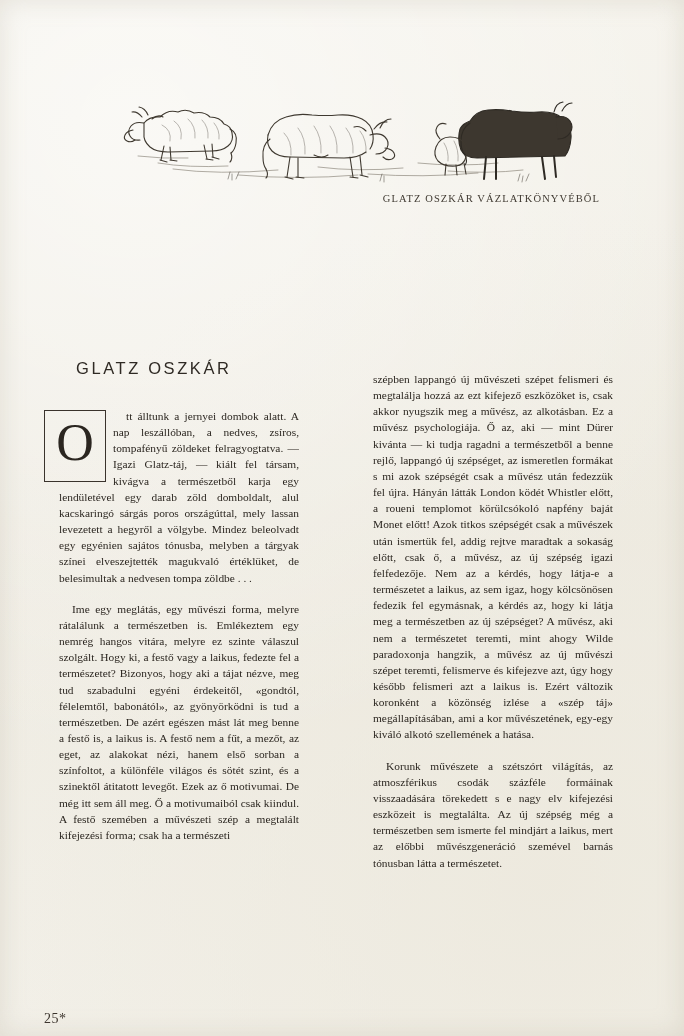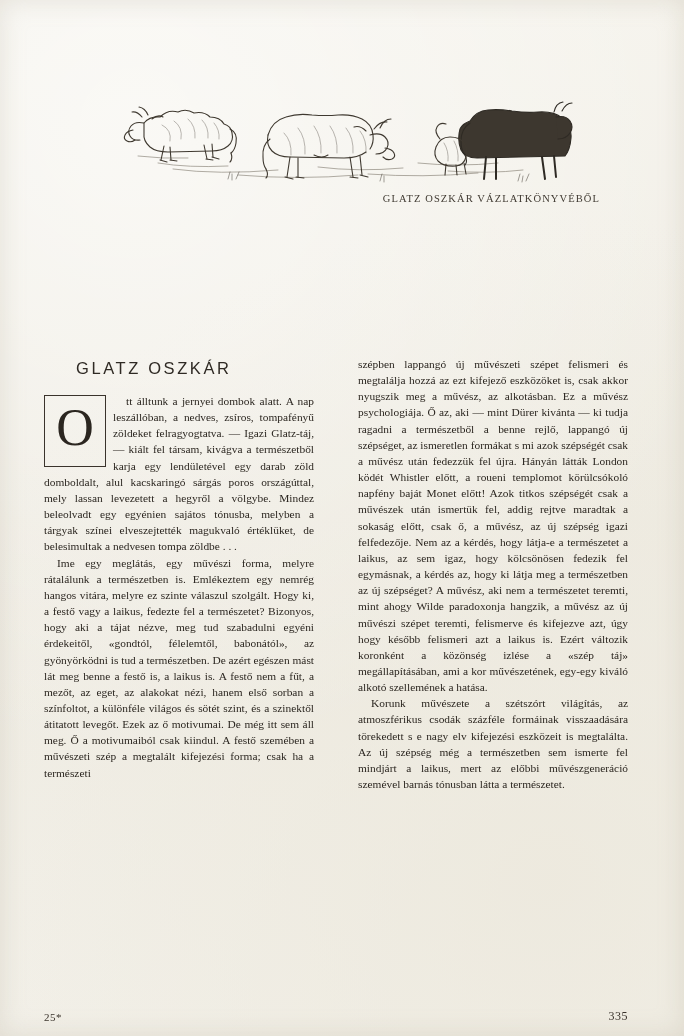--- a/index.html
+++ b/index.html
@@ -80,21 +80,21 @@
     line-height: 16.15px;
     text-align: justify;
     text-justify: inter-word;
     color: #2b2620;
     hyphens: manual;
   }
   .col-left { left: 44px; }
   .col-right { left: 358px; top: 345px; }
 
   .col p {
-    margin: 0;
+    margin: 15px;
     text-indent: 13px;
   }
   .col p.noindent { text-indent: 0; }
 
   
   .dropcap-wrap {
     position: relative;
   }
   .dropcap {
     float: left;
@@ -112,21 +112,21 @@
   }
   .first-par {
     text-indent: 0;
   }
 
   
   .folio-left {
     position: absolute;
     left: 44px;
     top: 1000px;
-    font-size: 11px;
+    font-size: 14px;
     letter-spacing: 0.5px;
     color: #3a332c;
   }
   .folio-right {
     position: absolute;
     left: 358px;
     top: 998px;
     width: 270px;
     text-align: right;
     font-size: 12px;
@@ -261,17 +261,16 @@
       </div>
       <p>Ime egy meglátás, egy művészi forma, melyre rátalálunk a természetben is. Emlékeztem egy nemrég hangos vitára, melyre ez szinte válaszul szolgált. Hogy ki, a festő vagy a laikus, fedezte fel a természetet? Bizonyos, hogy aki a tájat nézve, meg tud szabadulni egyéni érdekeitől, «gondtól, félelemtől, babonától», az gyönyörködni is tud a természetben. De azért egészen mást lát meg benne a festő is, a laikus is. A festő nem a fűt, a mezőt, az eget, az alakokat nézi, hanem első sorban a színfoltot, a különféle világos és sötét szint, és a szinektől átitatott levegőt. Ezek az ő motivumai. De még itt sem áll meg. Ő a motivumaiból csak kiindul. A festő szemében a művészeti szép a megtalált kifejezési forma; csak ha a természeti</p>
     </div>
 
     <div class="col col-right">
       <p class="noindent">szépben lappangó új művészeti szépet felismeri és megtalálja hozzá az ezt kifejező eszközöket is, csak akkor nyugszik meg a művész, az alkotásban. Ez a művész psychologiája. Ő az, aki — mint Dürer kivánta — ki tudja ragadni a természetből a benne rejlő, lappangó új szépséget, az ismeretlen formákat s mi azok szépségét csak a művész után fedezzük fel újra. Hányán látták London ködét Whistler előtt, a roueni templomot körülcsókoló napfény baját Monet előtt! Azok titkos szépségét csak a művészek után ismertük fel, addig rejtve maradtak a sokaság előtt, csak ő, a művész, az új szépség igazi felfedezője. Nem az a kérdés, hogy látja-e a természetet a laikus, az sem igaz, hogy kölcsönösen fedezik fel egymásnak, a kérdés az, hogy ki látja meg a természetben az új szépséget? A művész, aki nem a természetet teremti, mint ahogy Wilde paradoxonja hangzik, a művész az új művészi szépet teremti, felismerve és kifejezve azt, úgy hogy később felismeri azt a laikus is. Ezért változik koronként a közönség izlése a «szép táj» megállapításában, ami a kor művészetének, egy-egy kiváló alkotó szellemének a hatása.</p>
       <p>Korunk művészete a szétszórt világítás, az atmoszférikus csodák százféle formáinak visszaadására törekedett s e nagy elv kifejezési eszközeit is megtalálta. Az új szépség még a természetben sem ismerte fel mindjárt a laikus, mert az előbbi művészgeneráció szemével barnás tónusban látta a természetet.</p>
     </div>
 
     <div class="folio-left">25*</div>
-    <div class="folio-right">335</div>
   </div>
 
   <div class="edge"></div>
 </div>
 
 </body></html>

